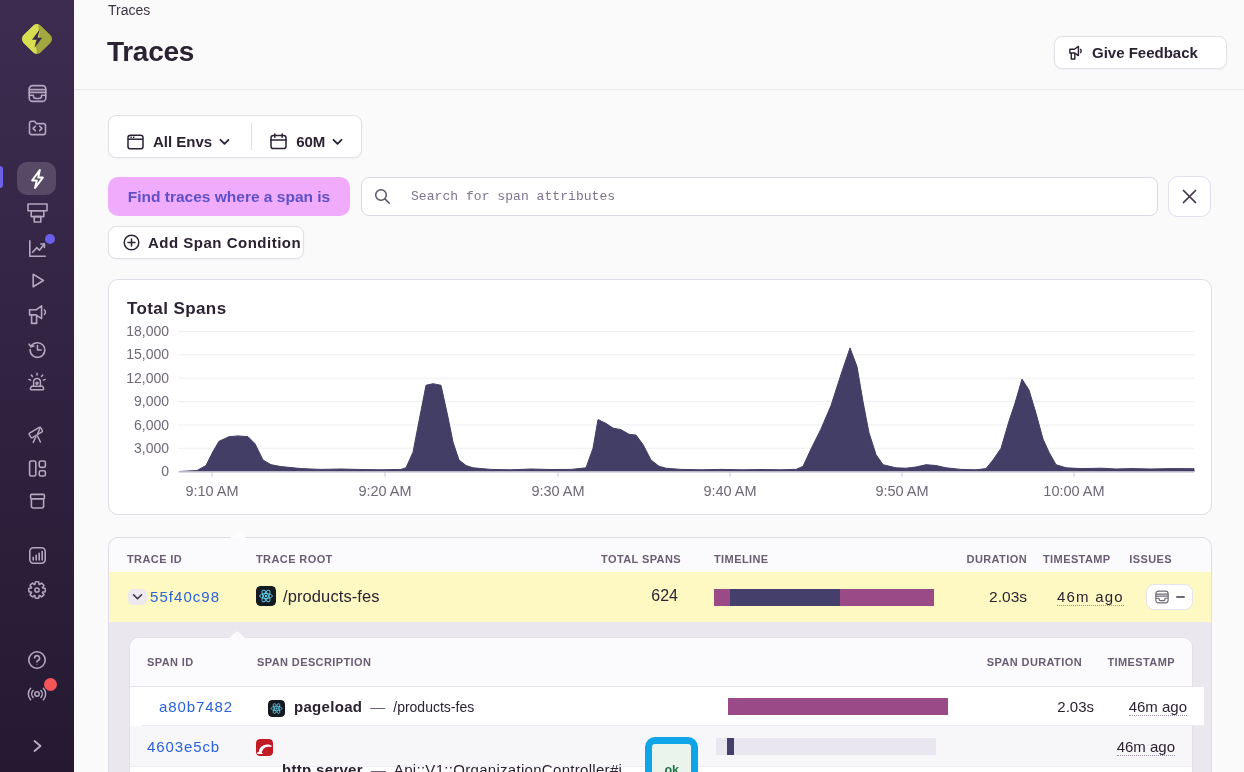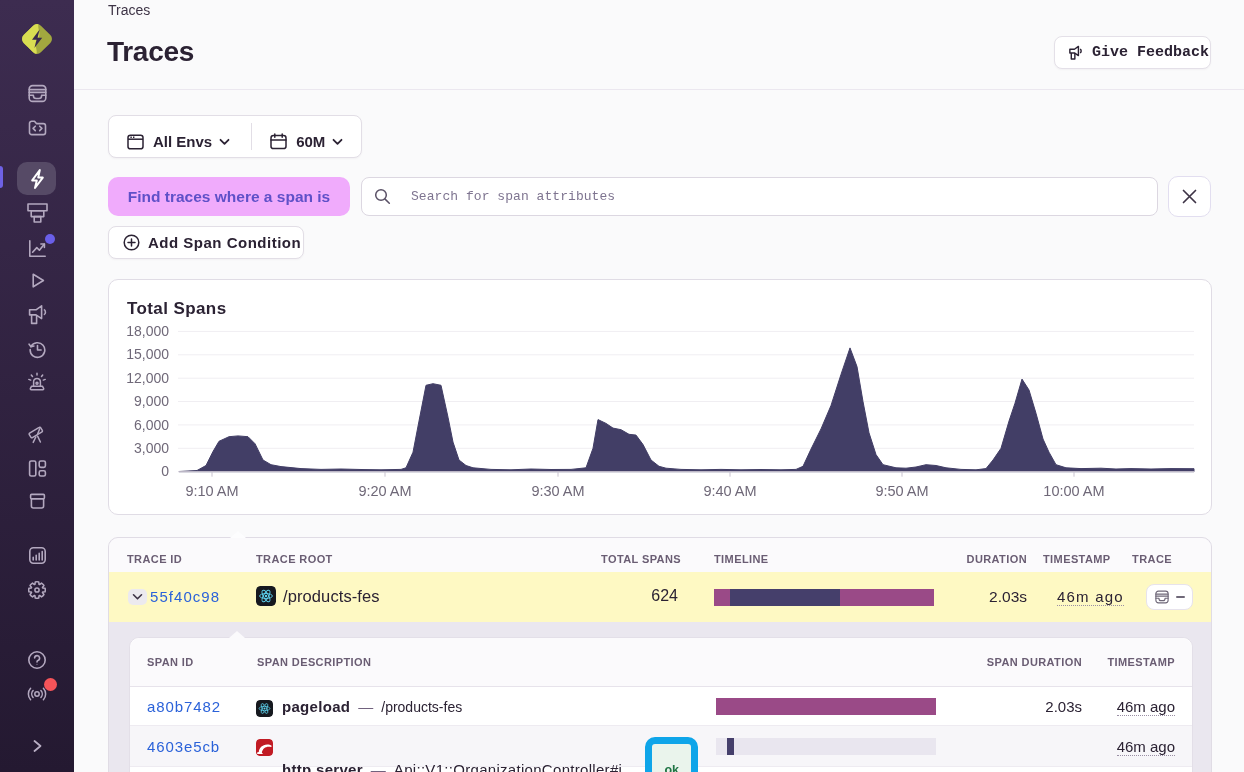--- a/index.html
+++ b/index.html
@@ -9,21 +9,21 @@
 #sidebar { position:absolute; left:0; top:0; width:74px; height:772px;
   background:linear-gradient(#3d2c50, #241931); }
 .sicon { position:absolute; left:0; width:74px; display:flex; justify-content:center; }
 .sicon svg { display:block; }
 #selbg { position:absolute; left:17px; top:162px; width:39px; height:33px; background:#564a66; border-radius:10px; }
 #selbar { position:absolute; left:0; top:166px; width:3px; height:22px; background:#6e61e4; border-radius:0 3px 3px 0; }
 
 #header { position:absolute; left:74px; top:0; width:1170px; height:90px; background:#fafafb; border-bottom:1px solid #ebe7ef; }
 #crumb { position:absolute; left:108px; top:2px; font-size:14px; color:#3e3446; }
 #h1 { position:absolute; left:107px; top:36px; font-size:28px; font-weight:bold; color:#2b2233; letter-spacing:-0.3px; }
-#feedback { position:absolute; left:1054px; top:36px; width:157px; height:33px; background:#fff; border:1px solid #e4e0e8; border-radius:8px; box-shadow:0 1px 2px rgba(40,30,60,.04); display:flex; align-items:center;font-family:Liberation Mono, monospace; }
+#feedback { position:absolute; left:1054px; top:36px; width:173px; height:33px; background:#fff; border:1px solid #e4e0e8; border-radius:8px; box-shadow:0 1px 2px rgba(40,30,60,.04); display:flex; align-items:center; }
 #feedback span { font-size:15px; font-weight:bold; color:#2b2233; margin-left:9px; }
 
 #filterbar { position:absolute; left:108px; top:115px; width:254px; height:43px; background:#fff; border:1px solid #e2dee6; border-radius:8px; box-shadow:0 1px 2px rgba(40,30,60,.04); display:flex; align-items:center; }
 #filterbar .sep { flex:0 0 1px; height:27px; background:#e2dee6; }
 .fbtn { display:flex; align-items:center; gap:7px; padding:0 21px 0 18px; font-size:15px; font-weight:bold; color:#2b2233; white-space:nowrap;margin-top:10px; }
 
 #wherepill { position:absolute; left:108px; top:177px; width:242px; height:39px; background:#f0abfc; border-radius:10px; display:flex; align-items:center; justify-content:center; font-size:15.5px; font-weight:bold; color:#5f50c8; }
 #search { position:absolute; left:361px; top:177px; width:797px; height:39px; background:#fff; border:1px solid #dcd7e1; border-radius:8px; display:flex; align-items:center; }
 #search .ph { font-family:"Liberation Mono", monospace; font-size:13px; color:#7e7490; margin-left:20px; letter-spacing:0.05px; }
 #xbtn { position:absolute; left:1168px; top:176px; width:43px; height:41px; background:#fff; border:1px solid #e2def0; border-radius:10px; display:flex; align-items:center; justify-content:center; }
@@ -38,21 +38,21 @@
 .hcell { position:absolute; top:0; height:42px; line-height:42px; font-size:11px; font-weight:bold; color:#6a5d73; letter-spacing:0.4px; }
 #tracerow { position:absolute; left:0; top:34px; width:1102px; height:50px; background:#fef9c3; }
 #issuesbtn { position:absolute; left:1037px; top:12px; width:47px; height:26px; border:1px solid #e7e3ec; border-radius:8px; background:#fff; display:flex; align-items:center; justify-content:center; }
 #mainnotch { position:absolute; left:230px; top:531px; width:0; height:0; border-left:8px solid transparent; border-right:8px solid transparent; border-bottom:7px solid #fdfdfe; }
 #subnotch { position:absolute; left:120px; top:93px; width:0; height:0; border-left:8px solid transparent; border-right:8px solid transparent; border-bottom:7px solid #fbfafc; }
 .link { color:#2b62d9; }
 .cell { position:absolute; font-size:15px; }
 #chevbtn { position:absolute; left:19px; top:17px; width:19px; height:16px; background:#eceaef; border-radius:5px; display:flex; align-items:center; justify-content:center; }
 #subpanel { position:absolute; left:20px; top:99px; width:1064px; height:136px; background:#fff; border:1px solid #e3dfe8; border-radius:10px 10px 0 0; }
 #subhead { position:absolute; left:0; top:0; width:1062px; height:49px; background:#fbfafc; border-bottom:1px solid #e7e3eb; border-radius:10px 10px 0 0; }
-#subrow1 { position:absolute; left:0; top:49px; width:1062px; height:39px; background:#fff; border-bottom:1px solid #eeebf1; }
+#subrow1 { position:absolute; left:12px; top:49px; width:1062px; height:39px; background:#fff; border-bottom:1px solid #eeebf1; }
 #subrow2 { position:absolute; left:0; top:88px; width:1062px; height:41px; background:#f7f6f9; border-bottom:1px solid #eeebf1; }
 .dash { color:#71627e; }
 .ago { border-bottom:1px dotted #9a8fa5; }
 .okpill { display:inline-block; background:#eaf4ec; border:7px solid #0ea5e9; color:#207544; font-size:12.5px; font-weight:bold; border-radius:10px; padding:19px 12px; position:relative; top:-1px; }
 .ricon { border-radius:4px; }
 </style>
 </head>
 <body>
 <div id="sidebar"></div>
 <div class="sicon" style="top:21px">
@@ -272,21 +272,21 @@
 </svg>
 </div>
 <div id="tablepanel">
   <div id="thead">
     <div class="hcell" style="left:18px">TRACE ID</div>
     <div class="hcell" style="left:147px">TRACE ROOT</div>
     <div class="hcell" style="left:0;width:572px;text-align:right">TOTAL SPANS</div>
     <div class="hcell" style="left:605px">TIMELINE</div>
     <div class="hcell" style="left:0;width:918px;text-align:right">DURATION</div>
     <div class="hcell" style="left:934px">TIMESTAMP</div>
-    <div class="hcell" style="left:0;width:1063px;text-align:right">TRACE</div>
+    <div class="hcell" style="left:0;width:1063px;text-align:right">ISSUES</div>
   </div>
   <div id="tracerow">
     <div id="chevbtn">
         <svg width="11" height="8" viewBox="0 0 11 8" fill="none" stroke="#3e3446" stroke-width="1.6" stroke-linecap="round" stroke-linejoin="round">
           <path d="M1.5,1.8 L5.5,5.8 L9.5,1.8"></path>
         </svg>
       </div>
     <div class="cell link" style="left:41px;top:16px;font-size:15px;letter-spacing:1.05px">55f40c98</div>
     <svg class="ricon" style="position:absolute;left:147px;top:14px" width="20" height="20" viewBox="0 0 20 20">
         <rect width="20" height="20" rx="4.5" fill="#16191f"></rect>

